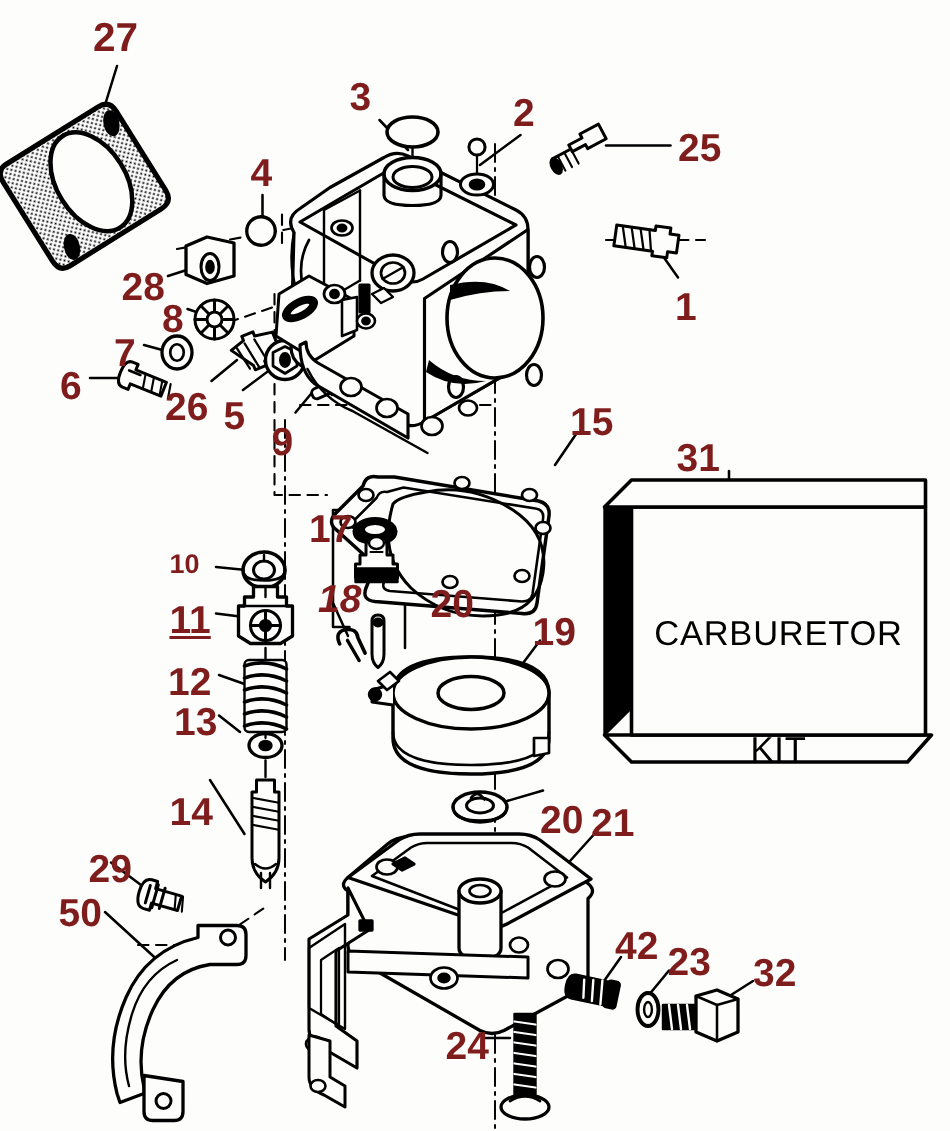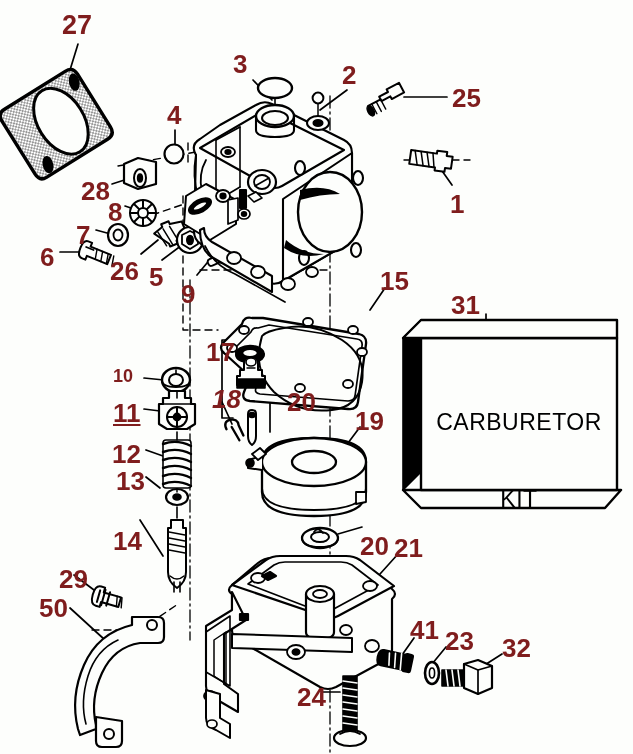--- a/index.html
+++ b/index.html
@@ -572,19 +572,19 @@
       <div class="callout" style="left: 212px; top: 386px; font-size: 26px; font-style: italic;">18</div>
       <div class="callout" style="left: 113px; top: 400px; font-size: 26px; text-decoration: underline;">11</div>
       <div class="callout" style="left: 355px; top: 408px; font-size: 26px;">19</div>
       <div class="callout" style="left: 112px; top: 441px; font-size: 26px;">12</div>
       <div class="callout" style="left: 116px; top: 468px; font-size: 26px;">13</div>
       <div class="callout" style="left: 113px; top: 528px; font-size: 26px;">14</div>
       <div class="callout" style="left: 360px; top: 513px; font-size: 26px; margin-top: 20px;">20</div>
       <div class="callout" style="left: 394px; top: 535px; font-size: 26px;">21</div>
       <div class="callout" style="left: 43px; top: 566px; font-size: 26px; margin-left: 16px;">29</div>
       <div class="callout" style="left: 39px; top: 595px; font-size: 26px;">50</div>
-      <div class="callout" style="left: 410px; top: 617px; font-size: 26px;">41</div>
+      <div class="callout" style="left: 410px; top: 617px; font-size: 26px;">42</div>
       <div class="callout" style="left: 445px; top: 628px; font-size: 26px;">23</div>
       <div class="callout" style="left: 502px; top: 635px; font-size: 26px;">32</div>
       <div class="callout" style="left: 297px; top: 684px; font-size: 26px;">24</div>
     </div>
 
 </div>
 
 </body></html>

